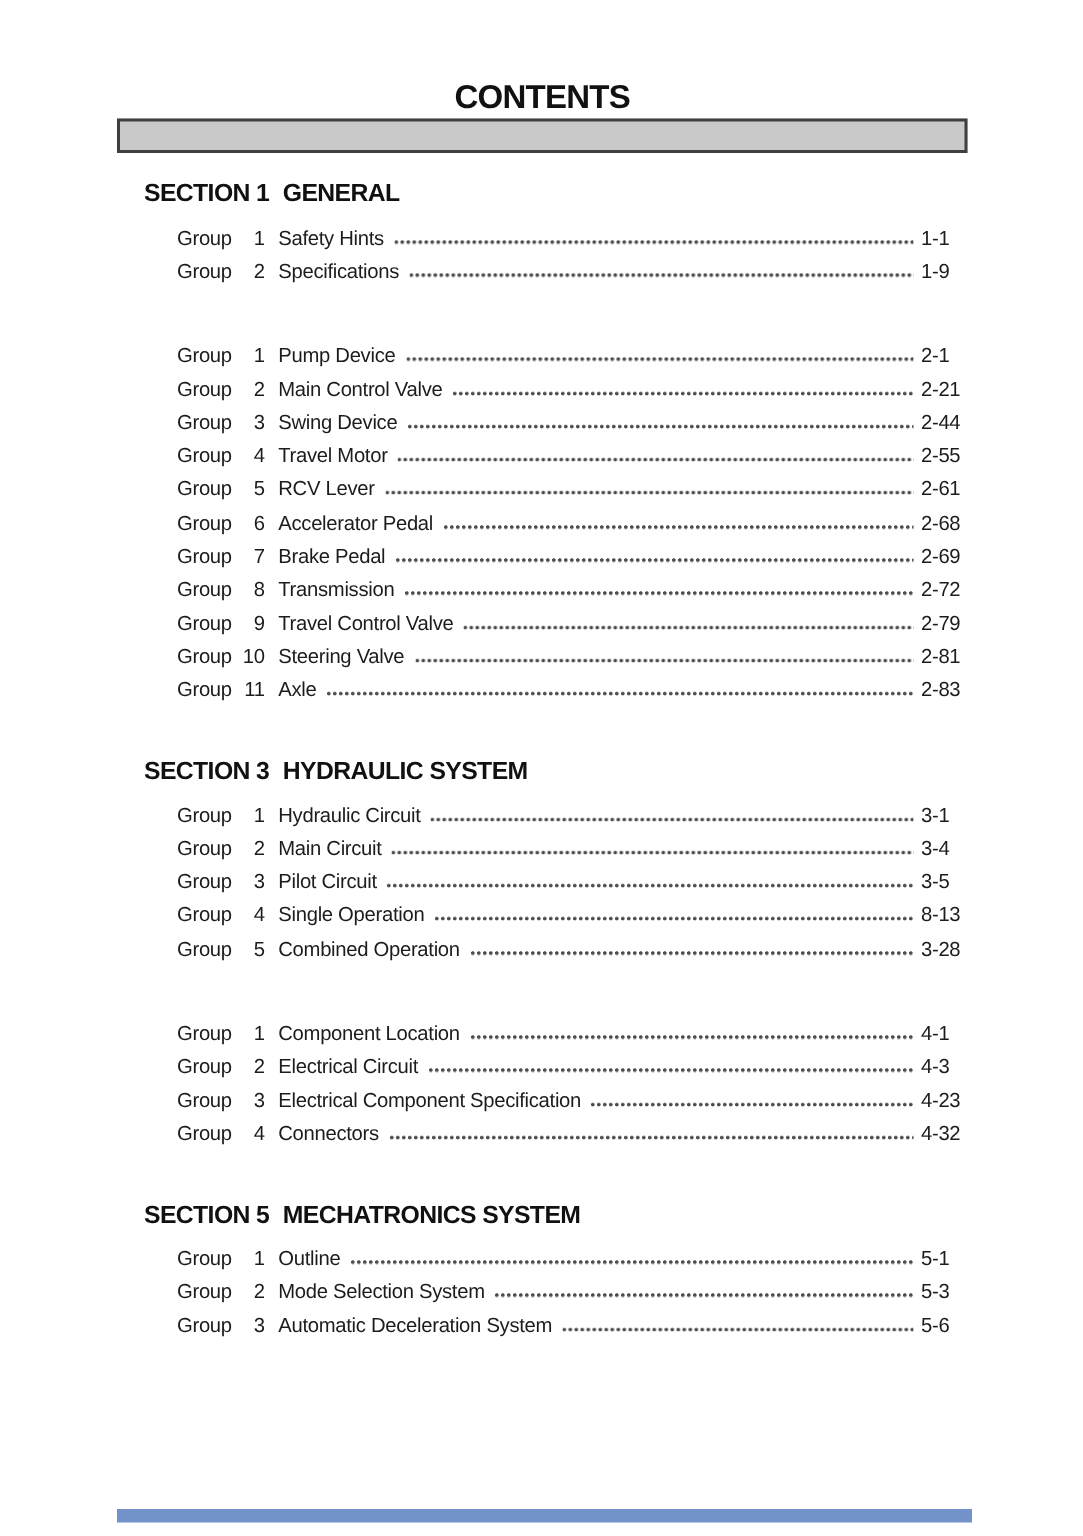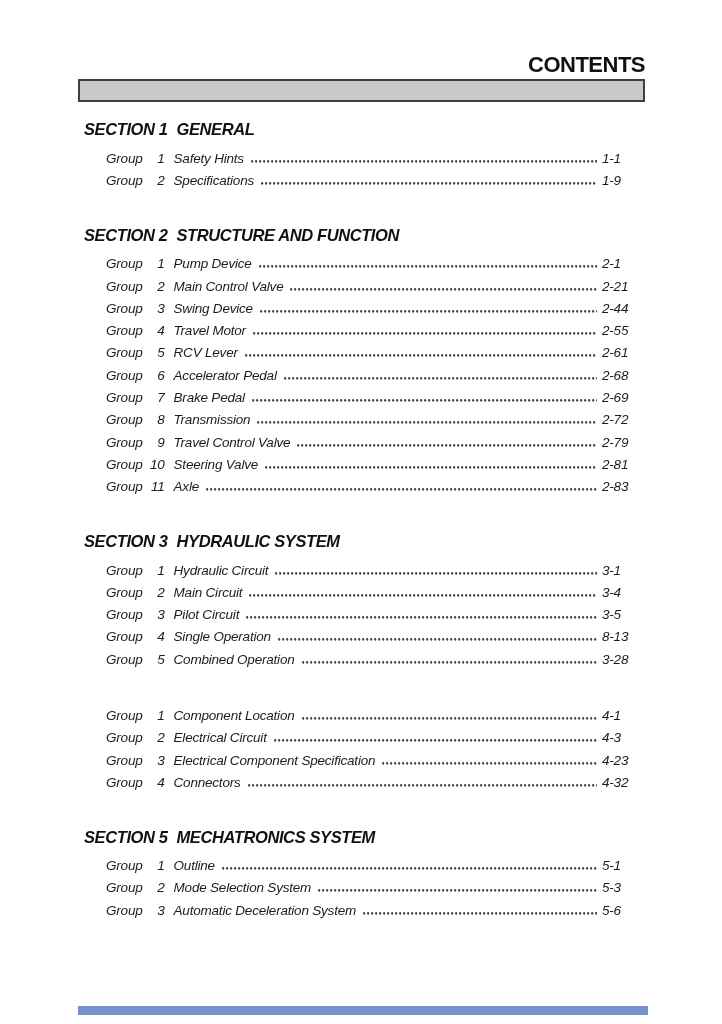--- a/index.html
+++ b/index.html
@@ -14,39 +14,38 @@
   }
   
   .header {
     position: absolute;
     left: 78px;
     top: 0;
     width: 567px;
   }
   .page-title {
     margin: 53px 0 2px 0;
-    text-align: right;
+    text-align: center;
     font-size: 22px;
     line-height: 24px;
     font-weight: 700;
     letter-spacing: -0.5px;
     color: #111;
   }
   .title-bar {
     height: 19px;
     background: var(--bar-fill, #c9c9c9);
     border: 2px solid var(--bar-border, #3f3f3f);
   }
   
   .sections {
     position: absolute;
-    left: 84px;
+    left: 96px;
     top: 120px;
     width: 556px;
-    font-style: italic;
   }
   .toc-section { margin-bottom: 34px; }
   .section-heading {
     margin: 0 0 8px 0;
     font-size: 16.5px;
     line-height: 19px;
     font-weight: 700;
     letter-spacing: -0.4px;
     color: #111;
     white-space: nowrap;
@@ -114,23 +113,20 @@
     <span class="g-label">Group</span>
     <span class="g-num">2</span>
     <span class="g-title">Specifications</span>
     <span class="leader"></span>
     <span class="g-page">1-9</span>
   </div>
 </div>
   </section>
 
   <section class="toc-section">
-    <h2 class="section-heading">
-      <span class="sec-label">SECTION 2</span><span class="sec-name">STRUCTURE AND FUNCTION</span>
-    </h2>
     <div class="group-list">
   <div class="group-row">
     <span class="g-label">Group</span>
     <span class="g-num">1</span>
     <span class="g-title">Pump Device</span>
     <span class="leader"></span>
     <span class="g-page">2-1</span>
   </div>
 
   <div class="group-row">

